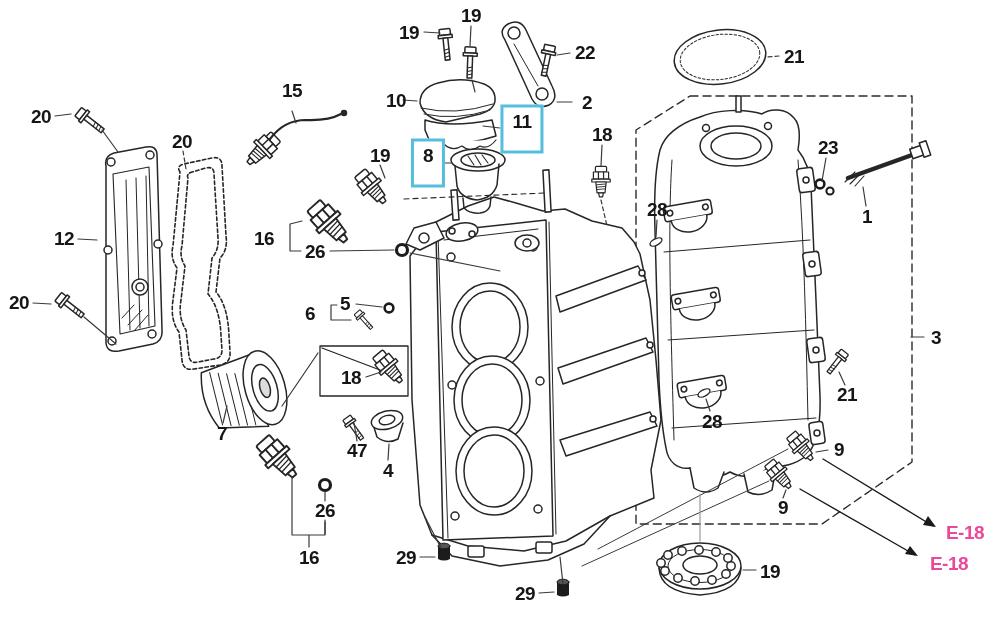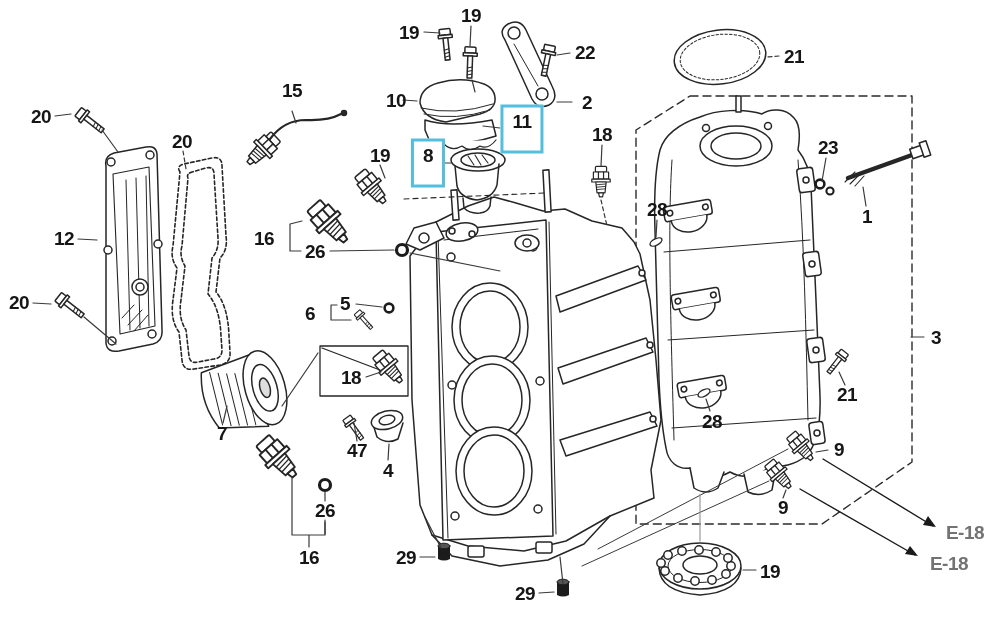--- a/index.html
+++ b/index.html
@@ -14,21 +14,21 @@
     color:#161616; letter-spacing:-0.5px; white-space:nowrap;
     line-height:1; z-index:3;
   }
   .callout.hl {
     border:3px solid #55bedd; background:#ffffff;
     padding:4px 9px 20px 9px;
   }
   .ref-label {
     position:absolute; transform:translate(-50%,-50%);
     font:800 19px "Liberation Sans", sans-serif;
-    color:#737373; letter-spacing:-0.5px; z-index:3; white-space:nowrap;
+    color:#ec4899; letter-spacing:-0.5px; z-index:3; white-space:nowrap;
   }
 </style>
 </head>
 <body>
 
 <div class="stage">
 
 <svg width="1000" height="617" viewBox="0 0 1000 617" fill="none" stroke="#262626" stroke-width="1.5" stroke-linecap="round" stroke-linejoin="round">
 
   <defs>

